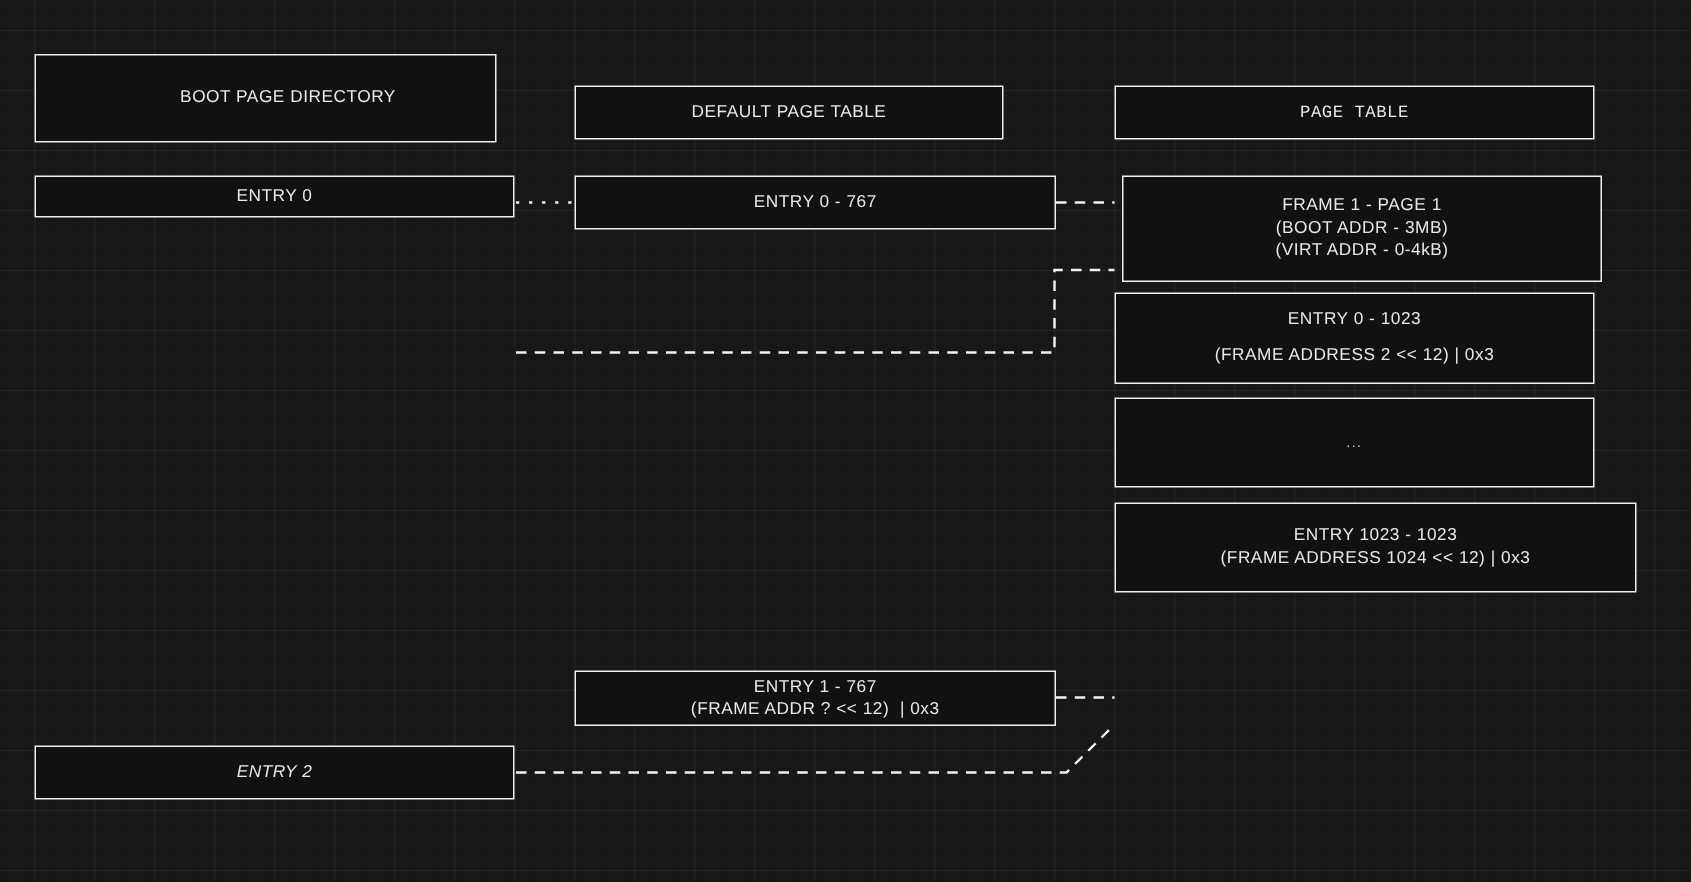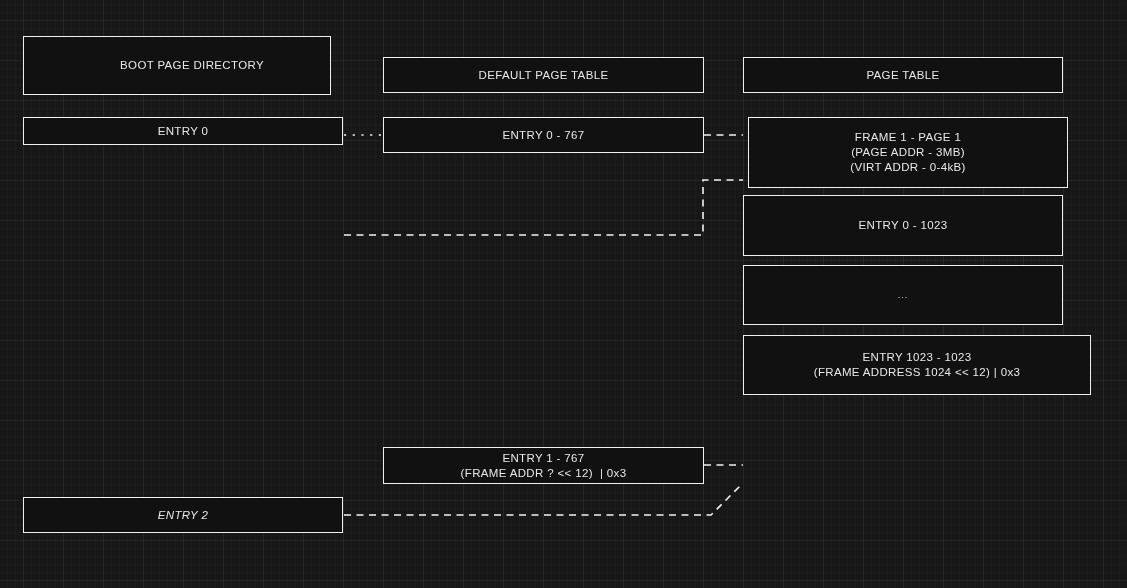--- a/index.html
+++ b/index.html
@@ -79,45 +79,46 @@
 
   <div class="node" style="left:23px; top:117px; width:320px; height:28px;">
     <span class="line">ENTRY 0</span>
   </div>
 
 
   <div class="node" style="left:23px; top:497px; width:320px; height:36px;font-style:italic;">
     <span class="line">ENTRY 2</span>
   </div>
 
-  <div class="node" style="left:383px; top:57px; width:321px; height:36px;">
+  <div class="node" style="left:383px; top:57px; width:286px; height:36px;">
     <span class="line">DEFAULT PAGE TABLE</span>
   </div>
 
   <div class="node" style="left:383px; top:117px; width:321px; height:36px;">
     <span class="line">ENTRY 0 - 767</span>
   </div>
 
   <div class="node" style="left:383px; top:447px; width:321px; height:37px;">
     <span class="line">ENTRY 1 - 767</span>
     <span class="line">(FRAME ADDR ? &lt;&lt; 12)  | 0x3</span>
   </div>
 
-  <div class="node" style="left:743px; top:57px; width:320px; height:36px;">
+  <div class="node" style="left:743px; top:57px; width:320px; height:36px;font-family:Liberation Mono, monospace;">
     <span class="line">PAGE TABLE</span>
   </div>
 
   <div class="node" style="left:748px; top:117px; width:320px; height:71px;">
     <span class="line">FRAME 1 - PAGE 1</span>
-    <span class="line">(PAGE ADDR - 3MB)</span>
+    <span class="line">(BOOT ADDR - 3MB)</span>
     <span class="line">(VIRT ADDR - 0-4kB)</span>
   </div>
 
   <div class="node gap" style="left:743px; top:195px; width:320px; height:61px;">
     <span class="line">ENTRY 0 - 1023</span>
+    <span class="line">(FRAME ADDRESS 2 &lt;&lt; 12) | 0x3</span>
   </div>
 
   <div class="node dots" style="left:743px; top:265px; width:320px; height:60px;">
     <span class="line">...</span>
   </div>
 
   <div class="node" style="left:743px; top:335px; width:348px; height:60px;">
     <span class="line">ENTRY 1023 - 1023</span>
     <span class="line">(FRAME ADDRESS 1024 &lt;&lt; 12) | 0x3</span>
   </div>

